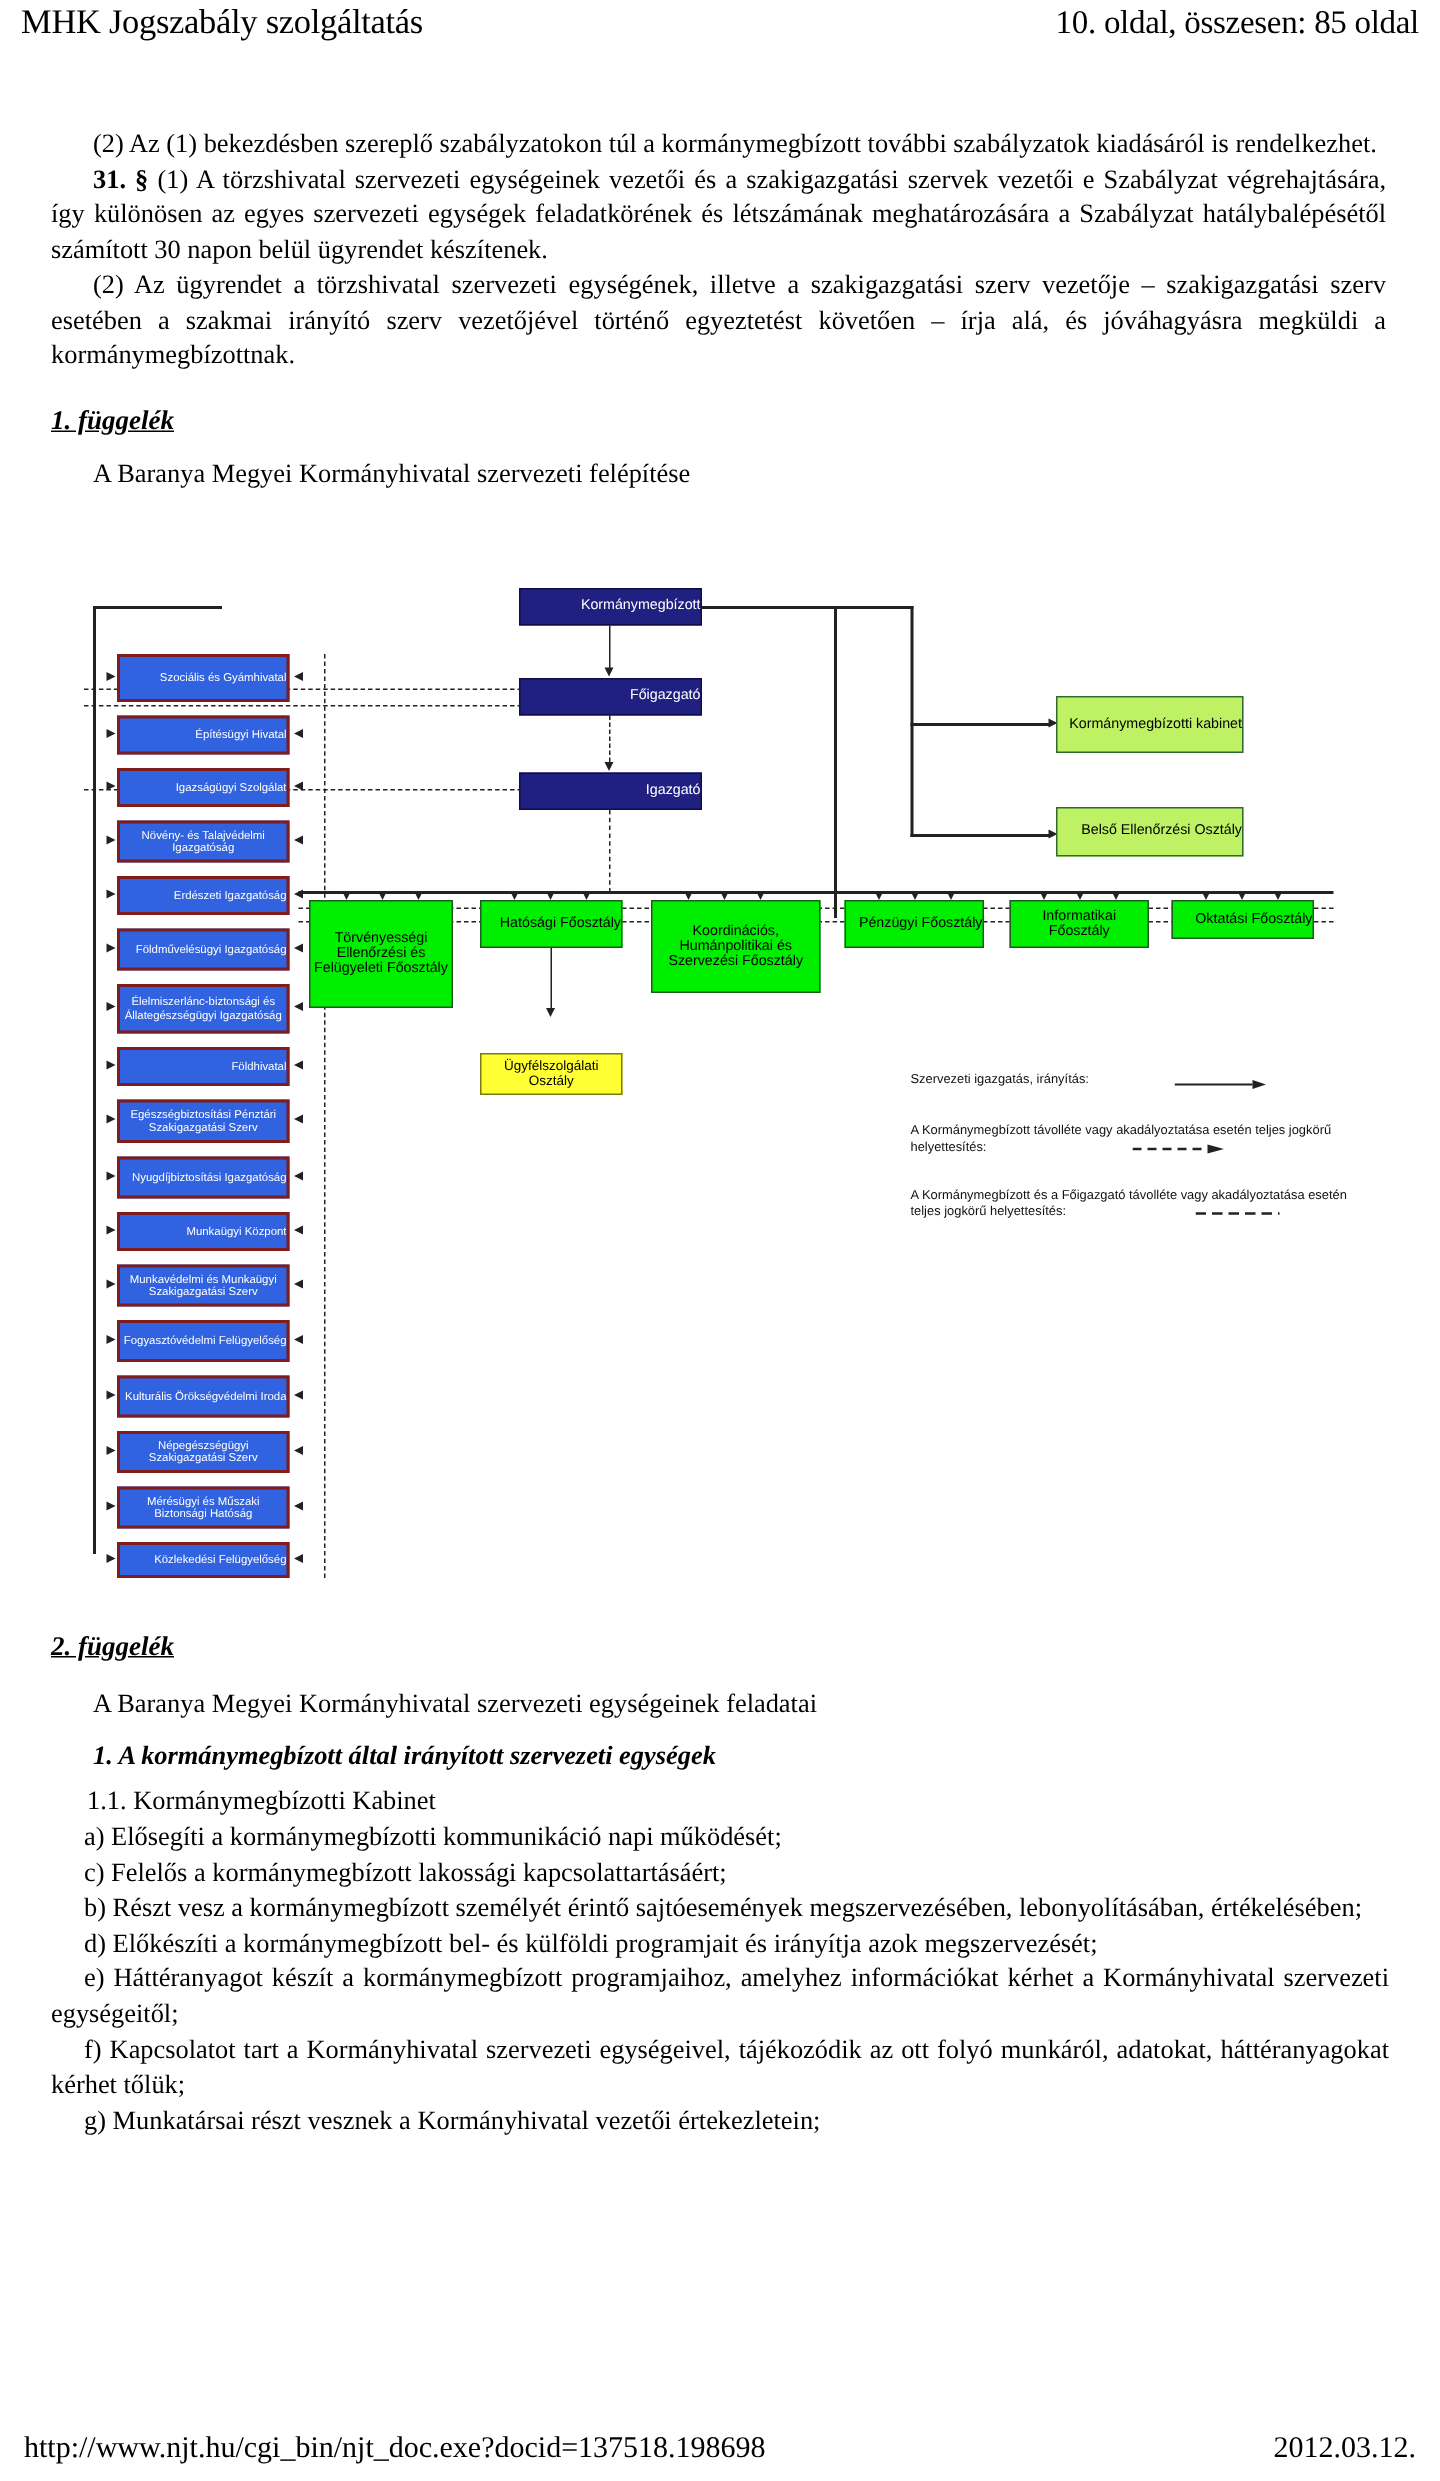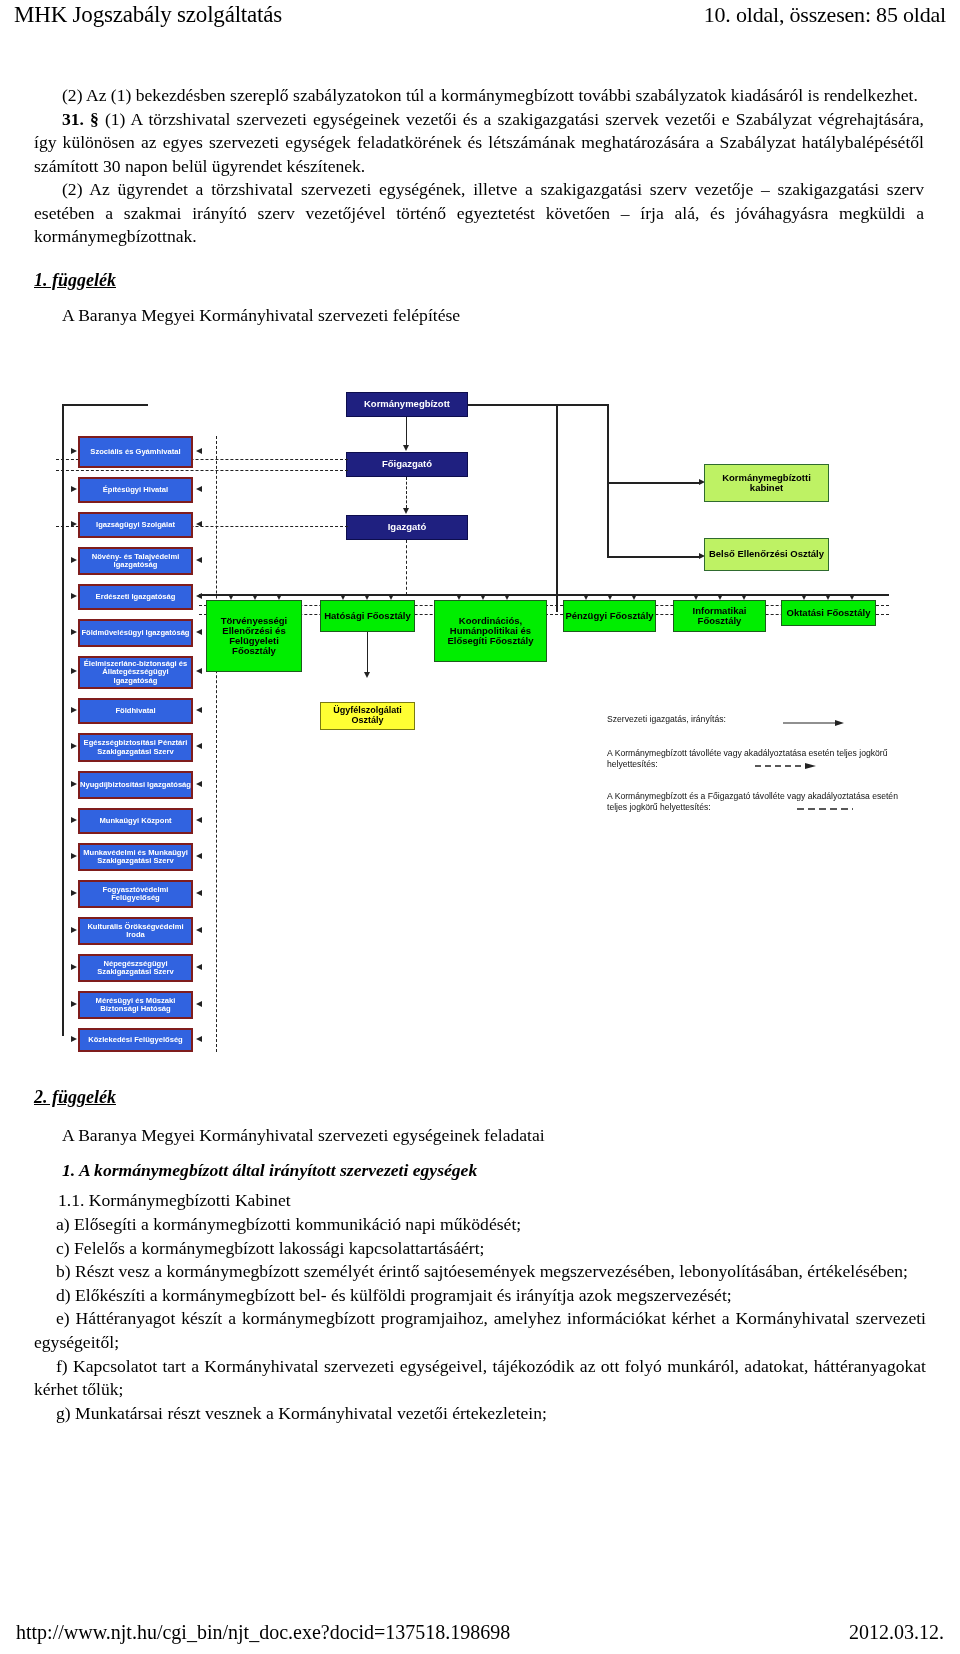--- a/index.html
+++ b/index.html
@@ -35,22 +35,22 @@
   .ctr{text-align:center;text-indent:0;}
   .ital{font-style:italic;}
 
   
   .chart{
     position:absolute;left:56px;top:362px;width:845px;height:700px;
     font-family:"Liberation Sans","DejaVu Sans",sans-serif;
   }
   .chart .box{
     position:absolute;box-sizing:border-box;
-    display:flex;align-items:center;justify-content:center;text-align:center;
-    line-height:1.08;font-weight:bold;overflow:hidden;
+    display:flex;align-items:center;justify-content:flex-end;text-align:center;
+    line-height:1.08;font-weight:normal;overflow:hidden;
   }
   .navy{background:#1f2080;border:1px solid #0d0d4d;color:#ffffff;font-size:9.5px;}
   .blue{background:#3163e0;border:2px solid #7f1d1d;color:#ffffff;font-size:7.6px;}
   .green{background:#00ee00;border:1px solid #1d5c1d;color:#000000;font-size:9.5px;}
   .paleg{background:#bef264;border:1px solid #2f6b2f;color:#000000;font-size:9.5px;}
   .yellow{background:#ffff33;border:1px solid #7a7a12;color:#000000;font-size:9px;}
 
   
   .ln{position:absolute;background:#222;}
   .h{height:1px;}
@@ -237,21 +237,21 @@
     <div class="dh" style="left:143px;top:243px;width:690px;"></div>
     <div class="dh" style="left:143px;top:252px;width:690px;"></div>
 
     <div class="box green" style="left:150px;top:238px;width:96px;height:72px;">
         <span>Törvényességi Ellenőrzési és Felügyeleti Főosztály</span>
       </div>
     <div class="box green" style="left:264px;top:238px;width:95px;height:32px;">
         <span>Hatósági Főosztály</span>
       </div>
     <div class="box green" style="left:378px;top:238px;width:113px;height:62px;">
-        <span>Koordinációs, Humánpolitikai és Elősegíti Főosztály</span>
+        <span>Koordinációs, Humánpolitikai és Szervezési Főosztály</span>
       </div>
     <div class="box green" style="left:507px;top:238px;width:93px;height:32px;">
         <span>Pénzügyi Főosztály</span>
       </div>
     <div class="box green" style="left:617px;top:238px;width:93px;height:32px;">
         <span>Informatikai Főosztály</span>
       </div>
     <div class="box green" style="left:725px;top:238px;width:95px;height:26px;">
         <span>Oktatási Főosztály</span>
       </div>

